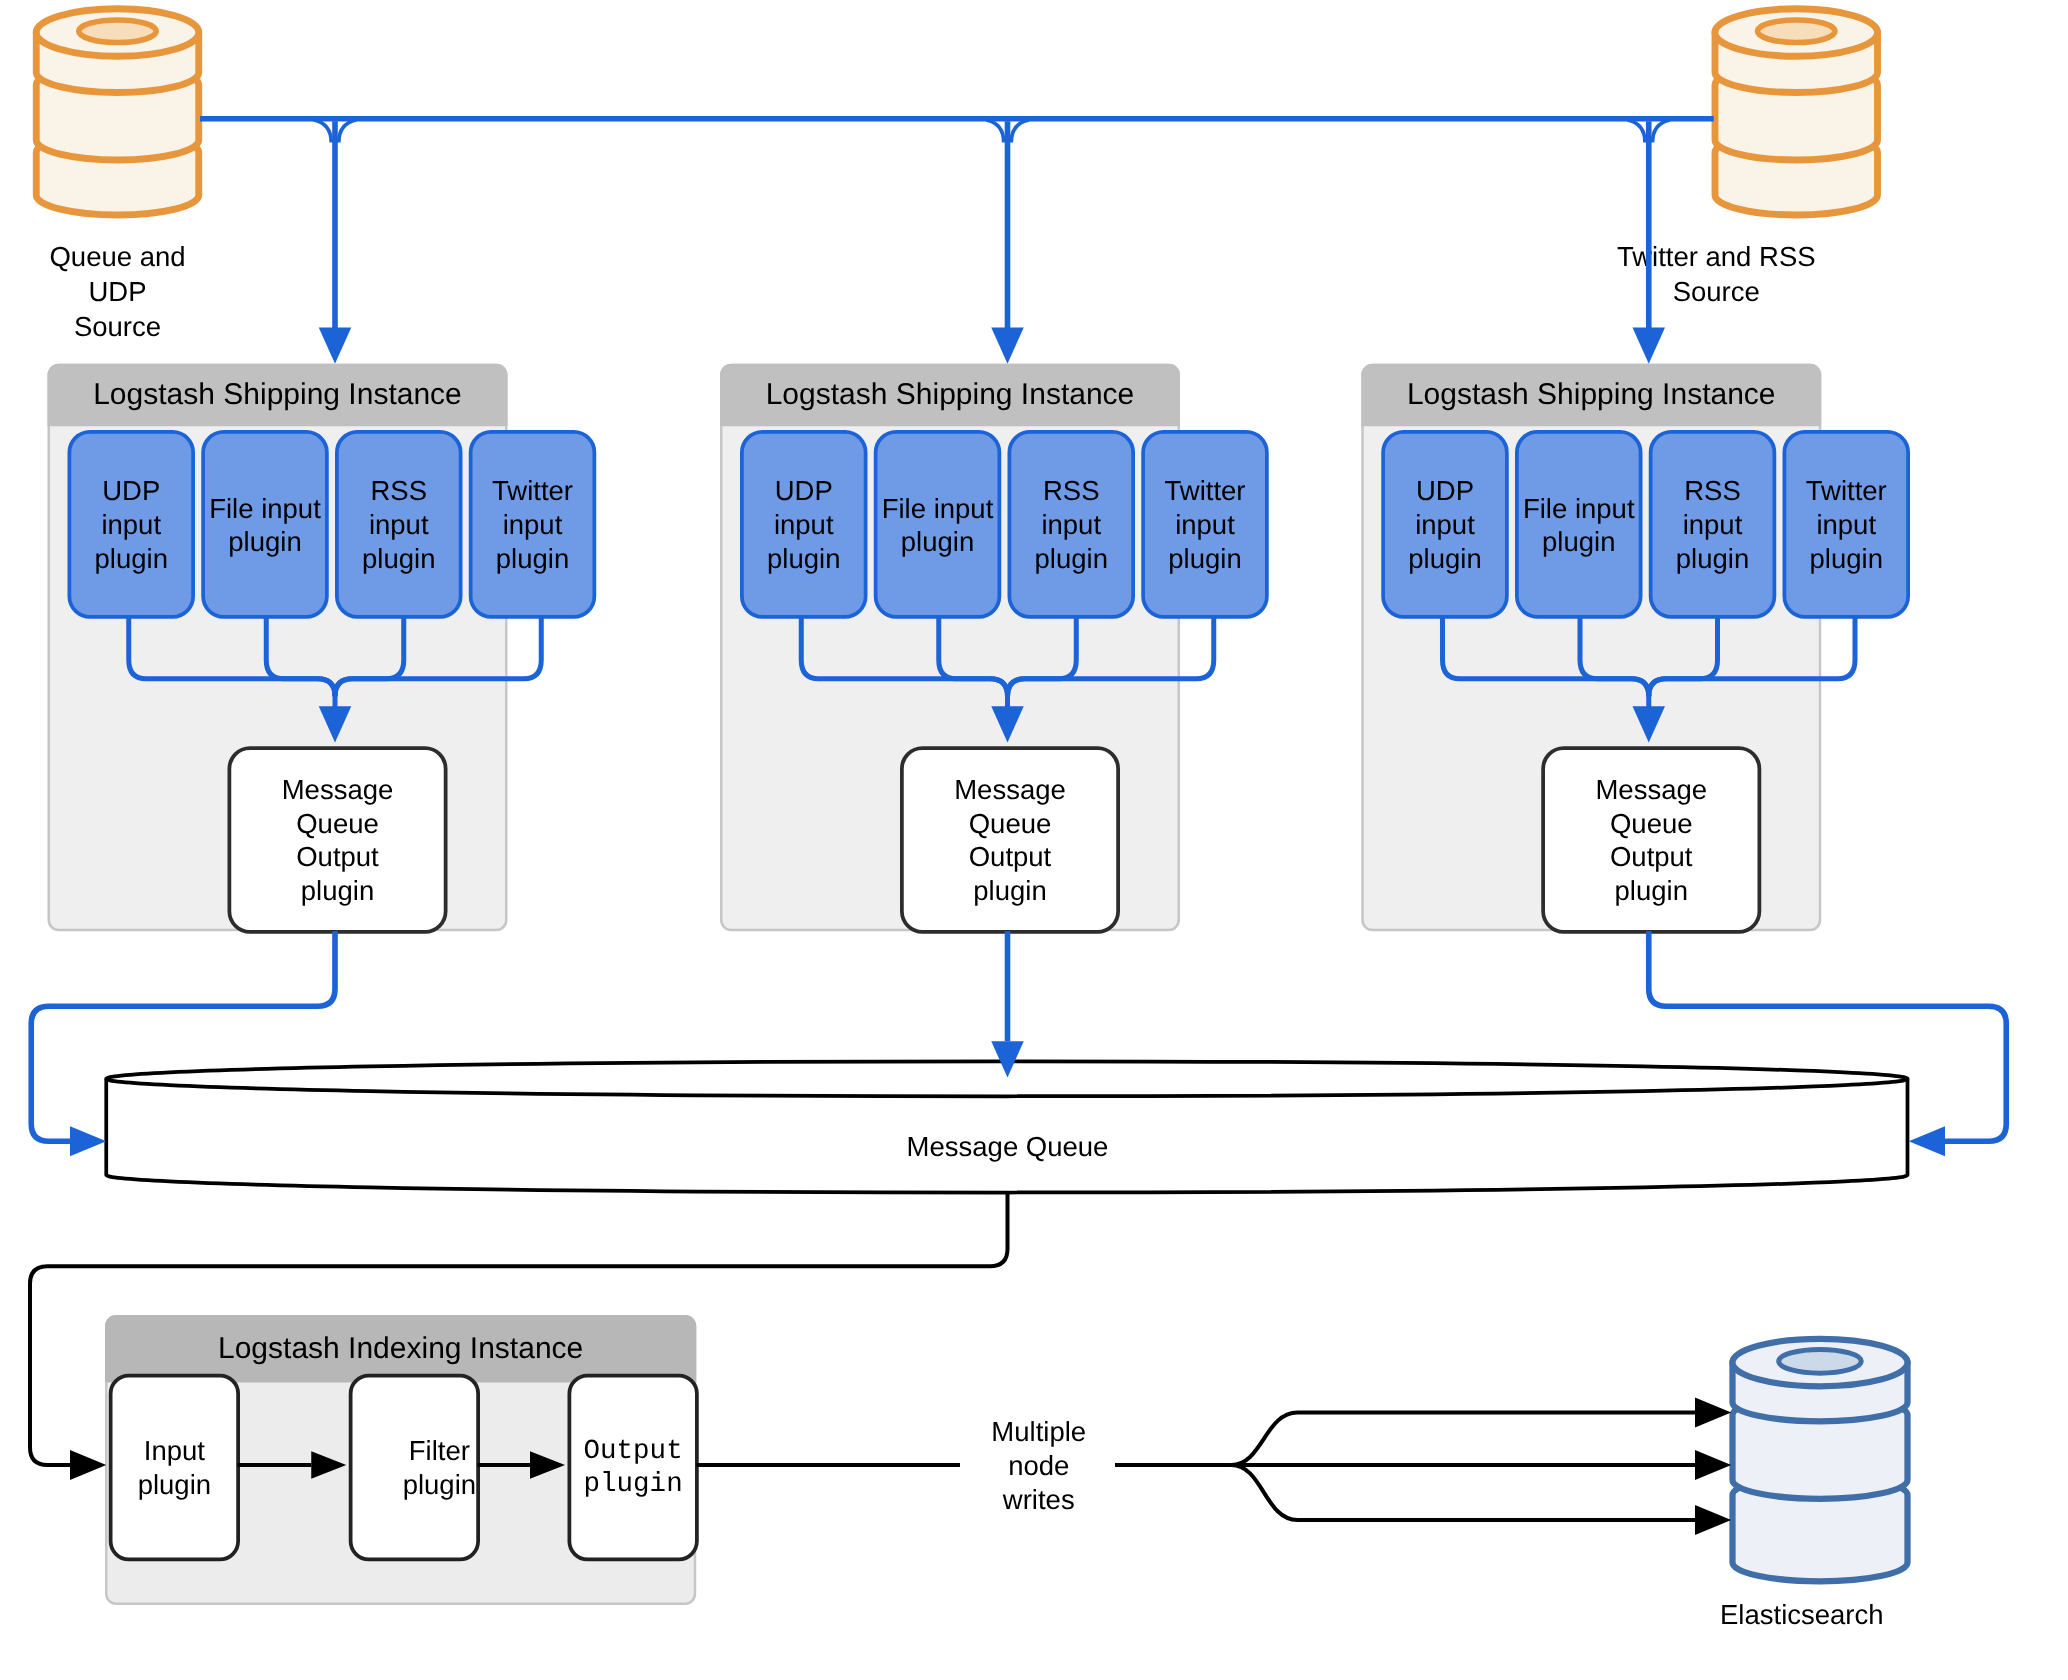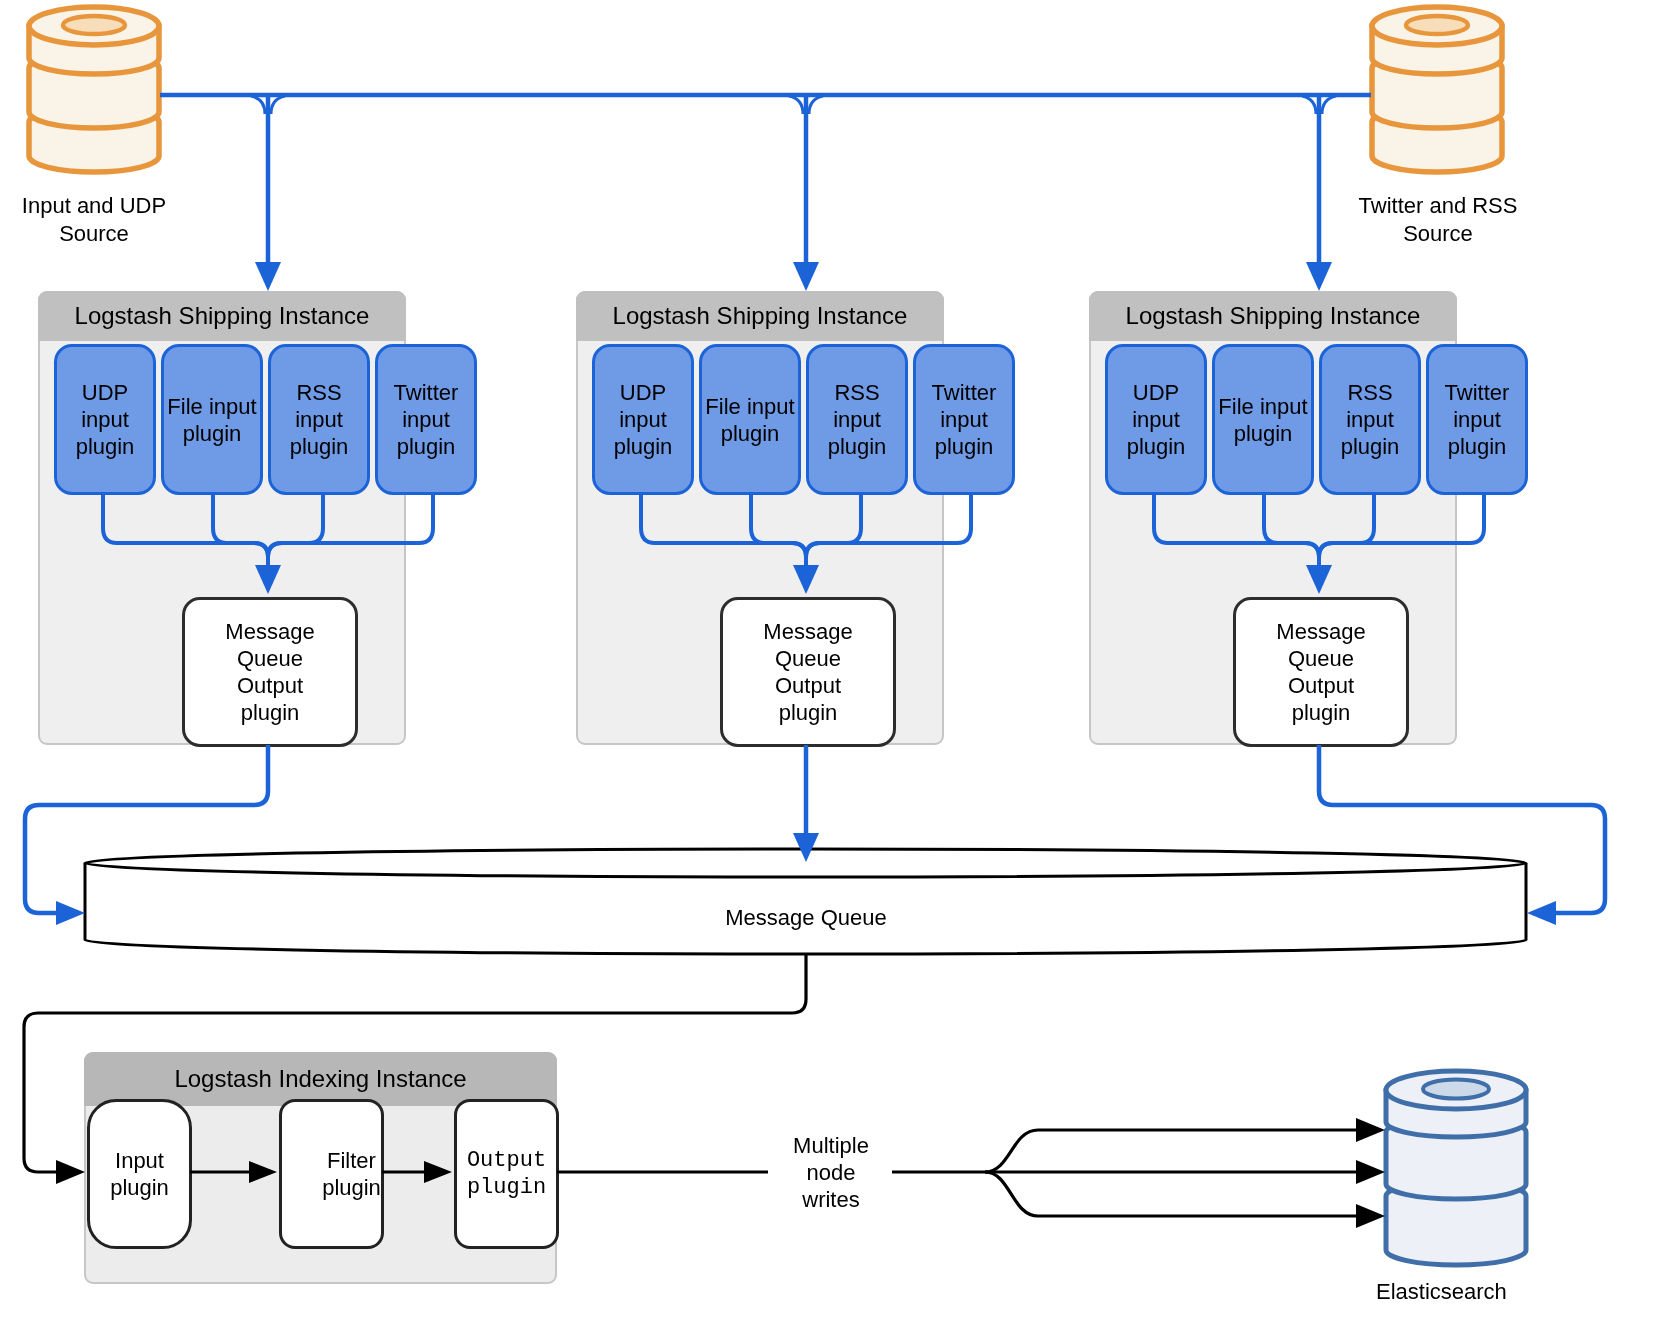--- a/index.html
+++ b/index.html
@@ -50,21 +50,21 @@
     position:absolute;left:-2px;top:-2px;right:-2px;height:54px;
     background:#b7b7b7;border-radius:9px 9px 0 0;
     font-size:24px;line-height:54px;text-align:center;
   }
   .kplug{
     position:absolute;top:45px;width:105px;height:150px;box-sizing:border-box;
     background:#fff;border:3.5px solid #222;border-radius:16px;
     display:flex;align-items:center;justify-content:center;text-align:center;
   }
   .kplug span{display:block;width:95px;font-size:22px;line-height:27px;}
-  .k0{left:1px;border-radius:29px;}  .k1{left:193px;padding-left:40px;}  .k2{left:368px;font-family:Liberation Mono, monospace;}
+  .k0{left:1px;}  .k1{left:193px;padding-left:40px;}  .k2{left:368px;font-family:Liberation Mono, monospace;}
 
   .mnw{position:absolute;z-index:2;left:786px;top:1132px;width:90px;background:#fff;
        text-align:center;font-size:22px;line-height:27px;}
   .es-label{position:absolute;z-index:1;left:1376px;top:1278px;width:160px;
        text-align:left;font-size:22px;line-height:28px;}
 </style>
 </head>
 <body>
 
 <div class="stage">
@@ -96,24 +96,24 @@
     <g stroke="#3f6ea8" stroke-width="5" fill="#edf1f7" stroke-linejoin="round">
       <path d="M1386 1196 A70 15 0 0 1 1526 1196 L1526 1250 A70 15 0 0 1 1386 1250 Z"></path>
       <path d="M1386 1132 A70 15 0 0 1 1526 1132 L1526 1184 A70 15 0 0 1 1386 1184 Z"></path>
       <path d="M1386 1090 A70 15 0 0 1 1526 1090 L1526 1122 A70 15 0 0 1 1386 1122 Z"></path>
       <ellipse cx="1456" cy="1090" rx="70" ry="19"></ellipse>
       <ellipse cx="1456" cy="1089" rx="33" ry="9.5" fill="#ccd9e8" stroke-width="4"></ellipse>
     </g>
   </svg>
 
   <div class="lbl" style="left:14px;top:192px;width:160px;">
-    <span>Input and UDP</span>
+    <span>Queue and UDP</span>
     <span>Source</span>
   </div>
-  <div class="lbl" style="left:1358px;top:192px;width:160px;">
+  <div class="lbl" style="left:1293px;top:192px;width:160px;">
     <span>Twitter and RSS</span>
     <span>Source</span>
   </div>
 
   <div class="ship" style="left:38px;">
     <div class="ship-header">Logstash Shipping Instance</div>
     <div class="plugin-row">
       <div class="bplug">UDP input plugin</div>
       <div class="bplug">File input plugin</div>
       <div class="bplug">RSS input plugin</div>

